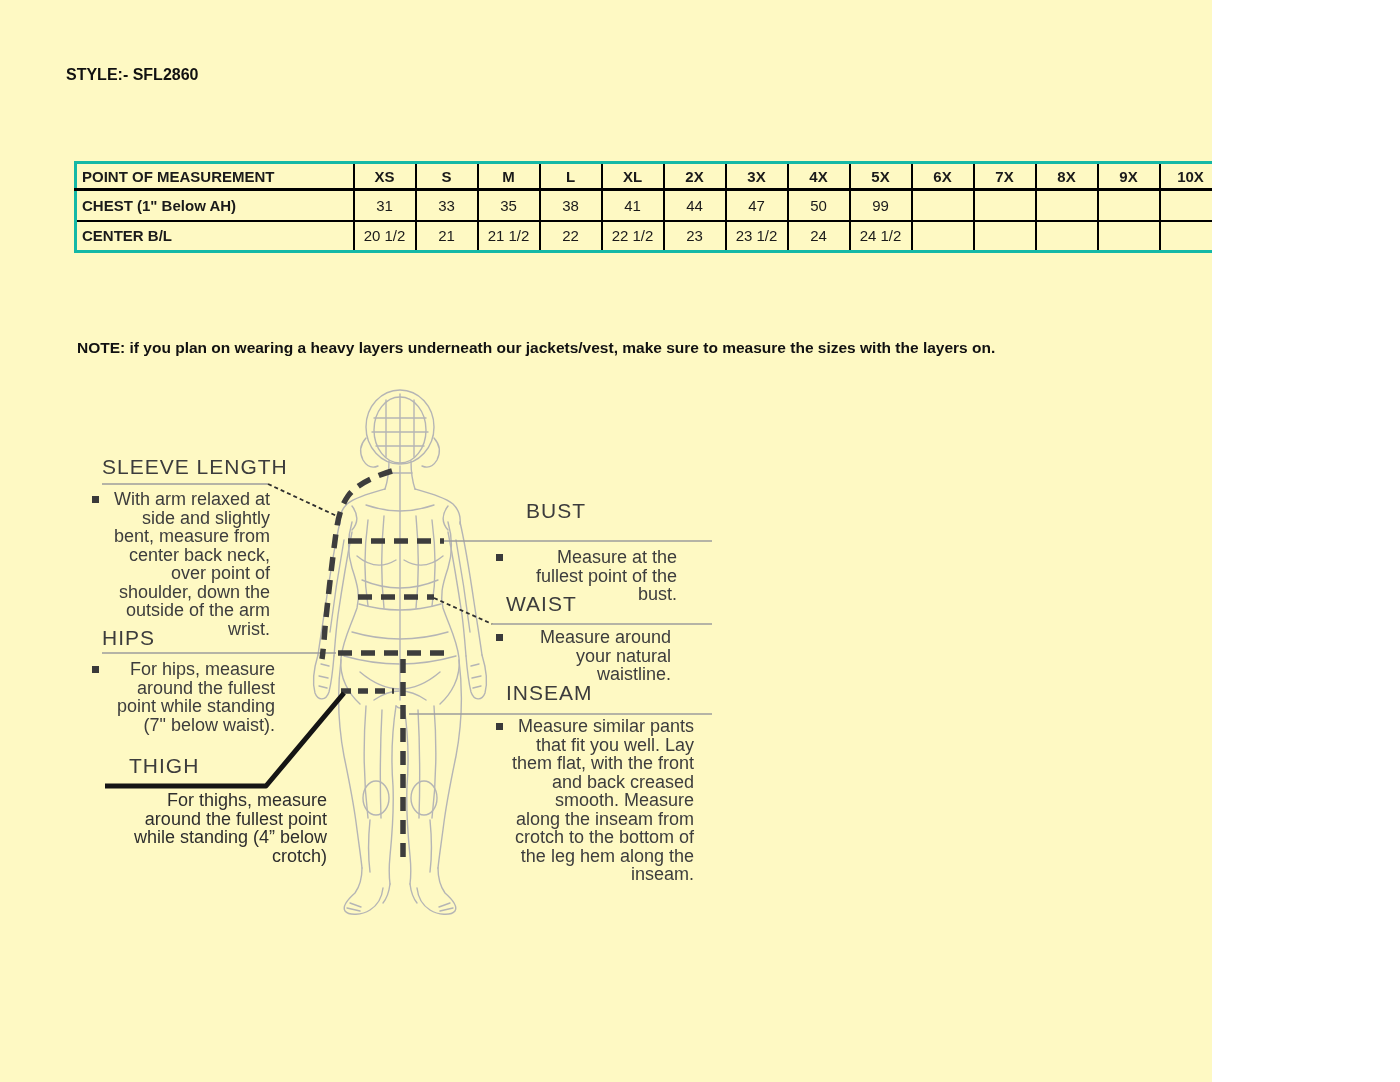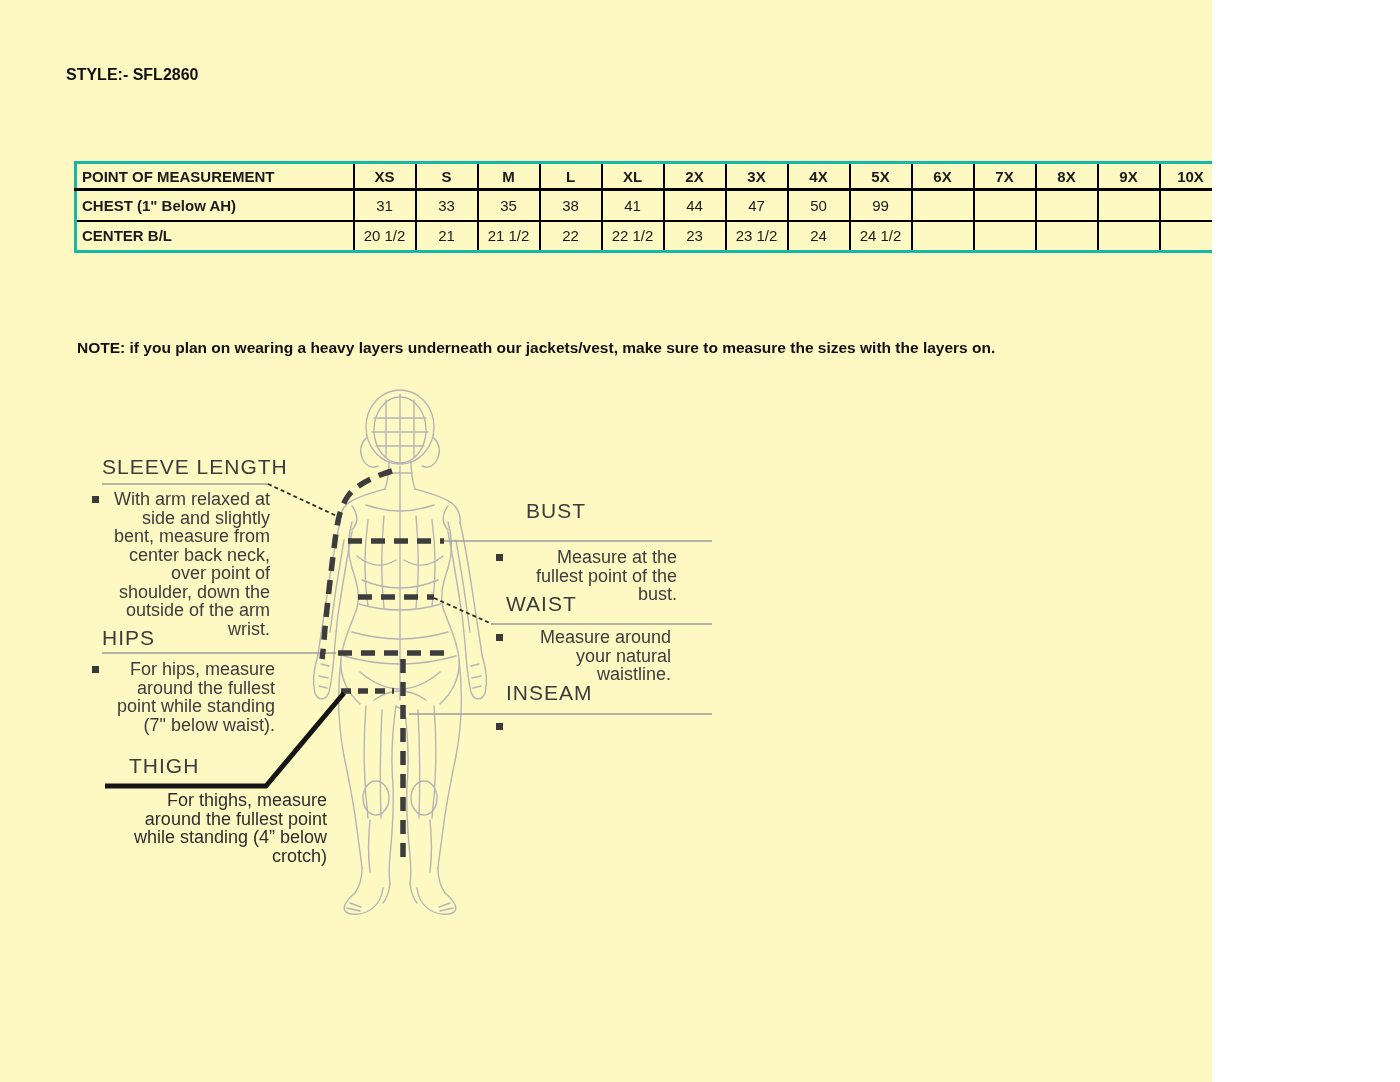--- a/index.html
+++ b/index.html
@@ -226,15 +226,16 @@
     <div class="sect-heading" style="left:506px; top:499px;margin-left:20px;">BUST</div>
     <div class="bullet-sq" style="left:496px; top:554px;"></div>
     <div class="sect-text" style="left:509px; top:548px; width:168px;">Measure at the fullest point of the bust.</div>
 
     <div class="sect-heading" style="left:506px; top:592px;">WAIST</div>
     <div class="bullet-sq" style="left:496px; top:634px;"></div>
     <div class="sect-text" style="left:509px; top:628px; width:162px;">Measure around your natural waistline.</div>
 
     <div class="sect-heading" style="left:506px; top:681px;">INSEAM</div>
     <div class="bullet-sq" style="left:496px; top:723px;"></div>
+    <div class="sect-text" style="left:509px; top:717px; width:185px;">Measure similar pants that fit you well. Lay them flat, with the front and back creased smooth. Measure along the inseam from crotch to the bottom of the leg hem along the inseam.</div>
 
   </div>
 </div>
 
 </body></html>

